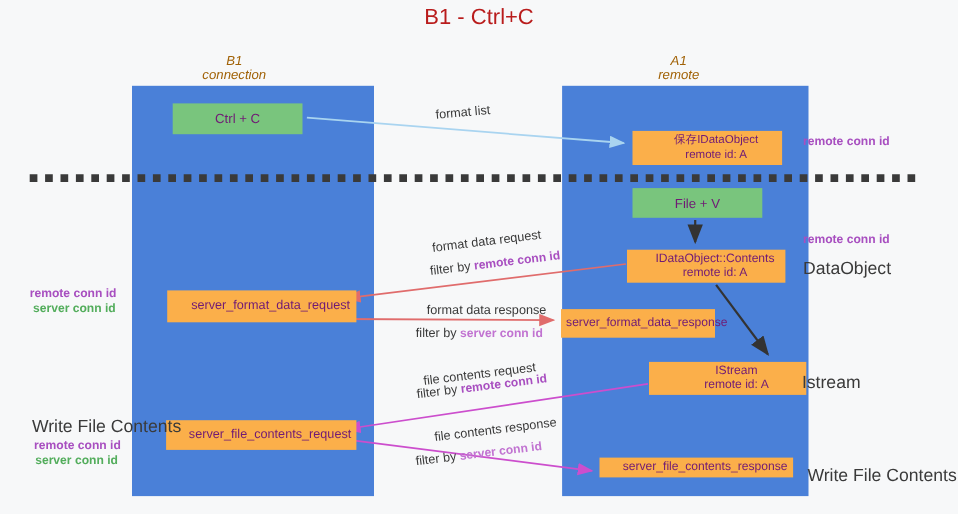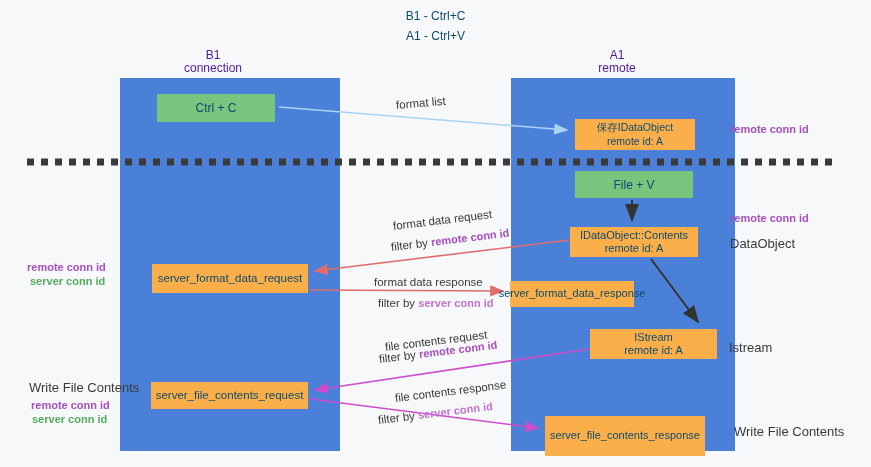--- a/index.html
+++ b/index.html
@@ -1,53 +1,52 @@
 <!DOCTYPE html>
 <html><head>
 <meta charset="utf-8">
 <style>
   html,body{margin:0;padding:0;}
   body{font-family:"Liberation Sans","DejaVu Sans",sans-serif;background:#f7f8f9;}
   .canvas{position:relative;width:871px;height:467px;background:#f7f8f9;overflow:hidden;}
 
-  .title{position:absolute;left:0;top:6px;width:871px;text-align:center;color:#0c4a6e;
-         font-size:12px;line-height:20px;}
-  .lane-header{position:absolute;text-align:center;color:#4c1d95;font-size:12px;line-height:13px;width:120px;}
+  .title{position:absolute;left:0;top:6px;width:871px;text-align:center;color:#b91c1c;
+         font-size:20px;line-height:20px;}
+  .lane-header{position:absolute;text-align:center;color:#a16207;font-size:12px;line-height:13px;width:120px;font-style:italic;}
   .lane-header.left{left:153px;top:49px;}
   .lane-header.right{left:557px;top:49px;}
 
   .lane{position:absolute;top:78px;height:373px;background:#4a80d8;}
   .lane.left{left:120px;width:220px;}
   .lane.right{left:511px;width:224px;}
 
   svg.arrows{position:absolute;left:0;top:0;z-index:3;}
 
   .node{position:absolute;z-index:4;display:flex;flex-direction:column;justify-content:center;
-        align-items:center;color:#0c4a6e;text-align:center;}
+        align-items:center;color:#701a75;text-align:center;}
   .node.green{background:#79c57d;font-size:12px;}
-  .node.orange{background:#fbaf4a;font-size:11px;line-height:13.5px;}
+  .node.orange{background:#fbaf4a;font-size:11px;line-height:13.5px;padding-left:16px;}
 
-  .side-label{position:absolute;z-index:4;font-size:13px;color:#3a3a3a;white-space:nowrap;}
+  .side-label{position:absolute;z-index:4;font-size:16px;color:#3a3a3a;white-space:nowrap;}
   .conn-id{font-weight:bold;font-size:11px;}
   .purple{color:#a84fc0;}
   .green-id{color:#53ad5c;}
   .orchid{color:#c173d1;}
 
   .edge-label{position:absolute;z-index:4;font-size:11.5px;color:#3a3a3a;white-space:nowrap;
               transform-origin:left center;}
   .rot{transform:rotate(-7deg);}
 </style>
 </head>
 <body>
 
 <div class="canvas">
 
   <div class="title">
     <div>B1 - Ctrl+C</div>
-    <div>A1 - Ctrl+V</div>
   </div>
 
   <div class="lane-header left">
     <div>B1</div>
     <div>connection</div>
   </div>
   <div class="lane-header right">
     <div>A1</div>
     <div>remote</div>
   </div>
@@ -116,21 +115,21 @@
 
   <div class="node orange" style="left:590px;top:329px;width:127px;height:30px;">
     <div>IStream</div>
     <div>remote id: A</div>
   </div>
 
   <div class="node orange" style="left:151px;top:382px;width:157px;height:27px;font-size:11.5px;">
     <div>server_file_contents_request</div>
   </div>
 
-  <div class="node orange" style="left:545px;top:416px;width:160px;height:40px;">
+  <div class="node orange" style="left:545px;top:416px;width:160px;height:18px;">
     <div>server_file_contents_response</div>
   </div>
 
   <div class="side-label conn-id purple" style="left:730px;top:123px;">remote conn id</div>
   <div class="side-label conn-id purple" style="left:730px;top:212px;">remote conn id</div>
   <div class="side-label" style="left:730px;top:236px;">DataObject</div>
   <div class="side-label" style="left:729px;top:340px;">Istream</div>
   <div class="side-label" style="left:734px;top:424px;">Write File Contents</div>
 
   <div class="side-label conn-id purple" style="left:27px;top:261px;">remote conn id</div>
@@ -139,21 +138,21 @@
   <div class="side-label conn-id purple" style="left:31px;top:399px;">remote conn id</div>
   <div class="side-label conn-id green-id" style="left:32px;top:413px;">server conn id</div>
 
   <div class="edge-label rot" style="left:396px;top:99px;transform:rotate(-5deg);">format list</div>
 
   <div class="edge-label rot" style="left:393px;top:220px;">format data request</div>
   <div class="edge-label rot" style="left:391px;top:241px;">
     <span>filter by </span><span class="conn-id purple">remote conn id</span>
   </div>
 
-  <div class="edge-label" style="left:374px;top:276px;">format data response</div>
+  <div class="edge-label" style="left:388px;top:276px;">format data response</div>
   <div class="edge-label" style="left:378px;top:297px;">
     <span>filter by </span><span class="conn-id orchid">server conn id</span>
   </div>
 
   <div class="edge-label rot" style="left:385px;top:341px;">file contents request</div>
   <div class="edge-label rot" style="left:379px;top:353px;">
     <span>filter by </span><span class="conn-id purple">remote conn id</span>
   </div>
 
   <div class="edge-label rot" style="left:395px;top:392px;">file contents response</div>

